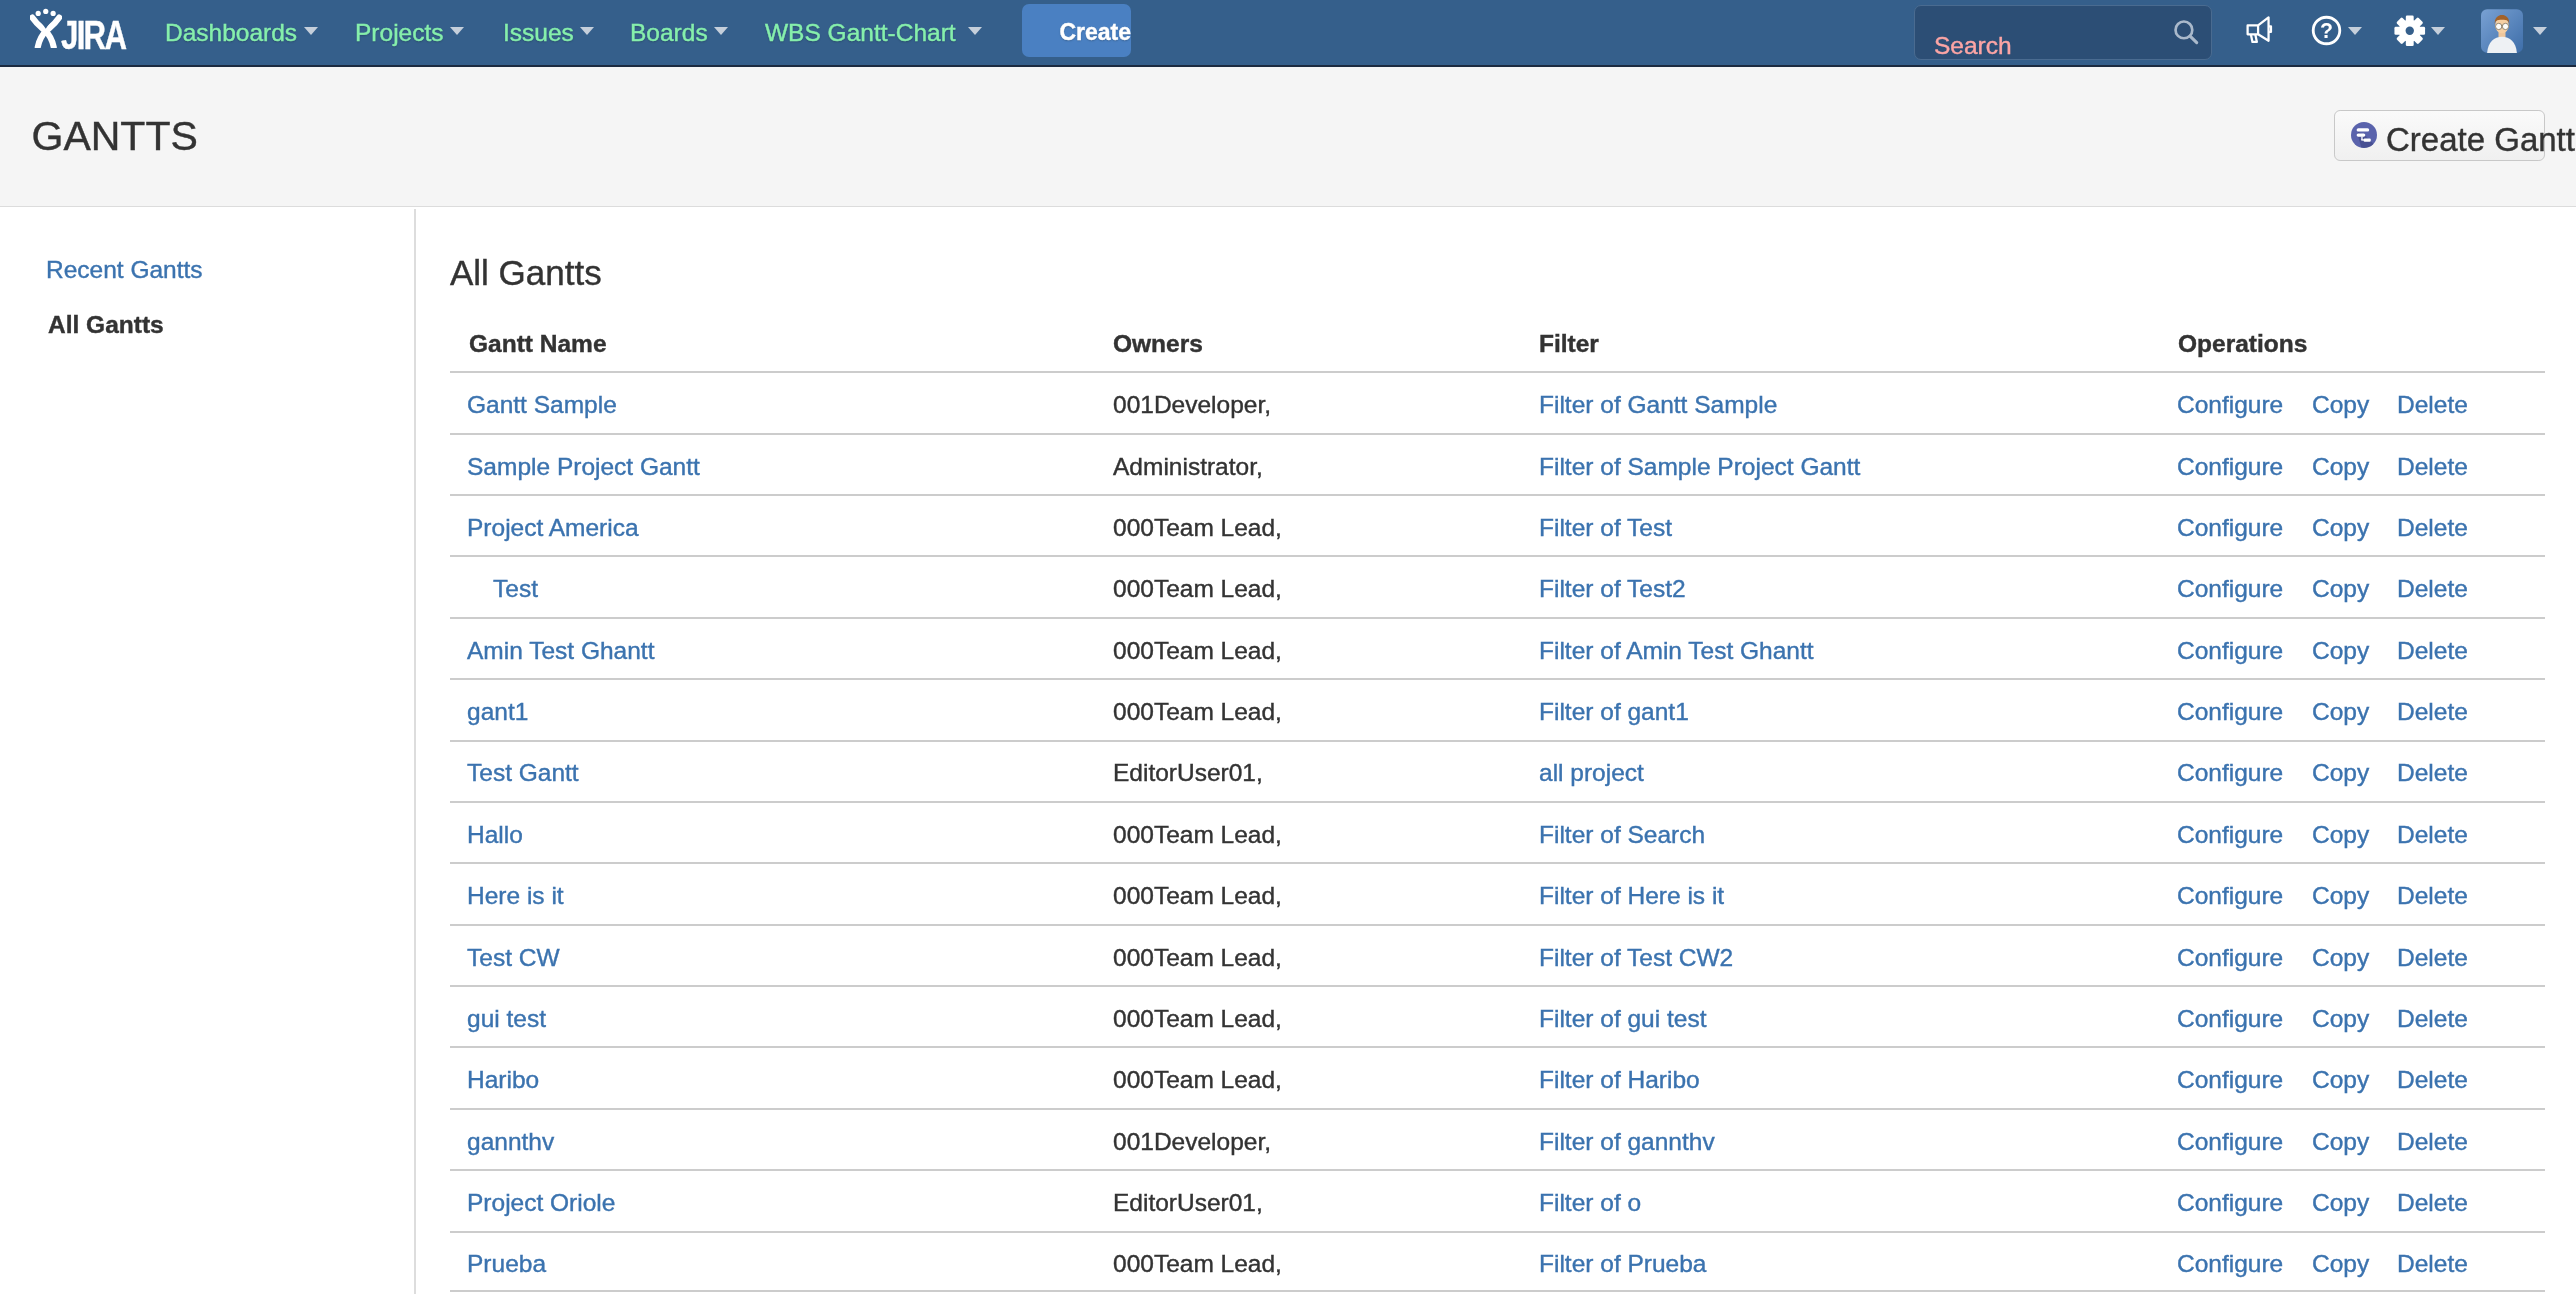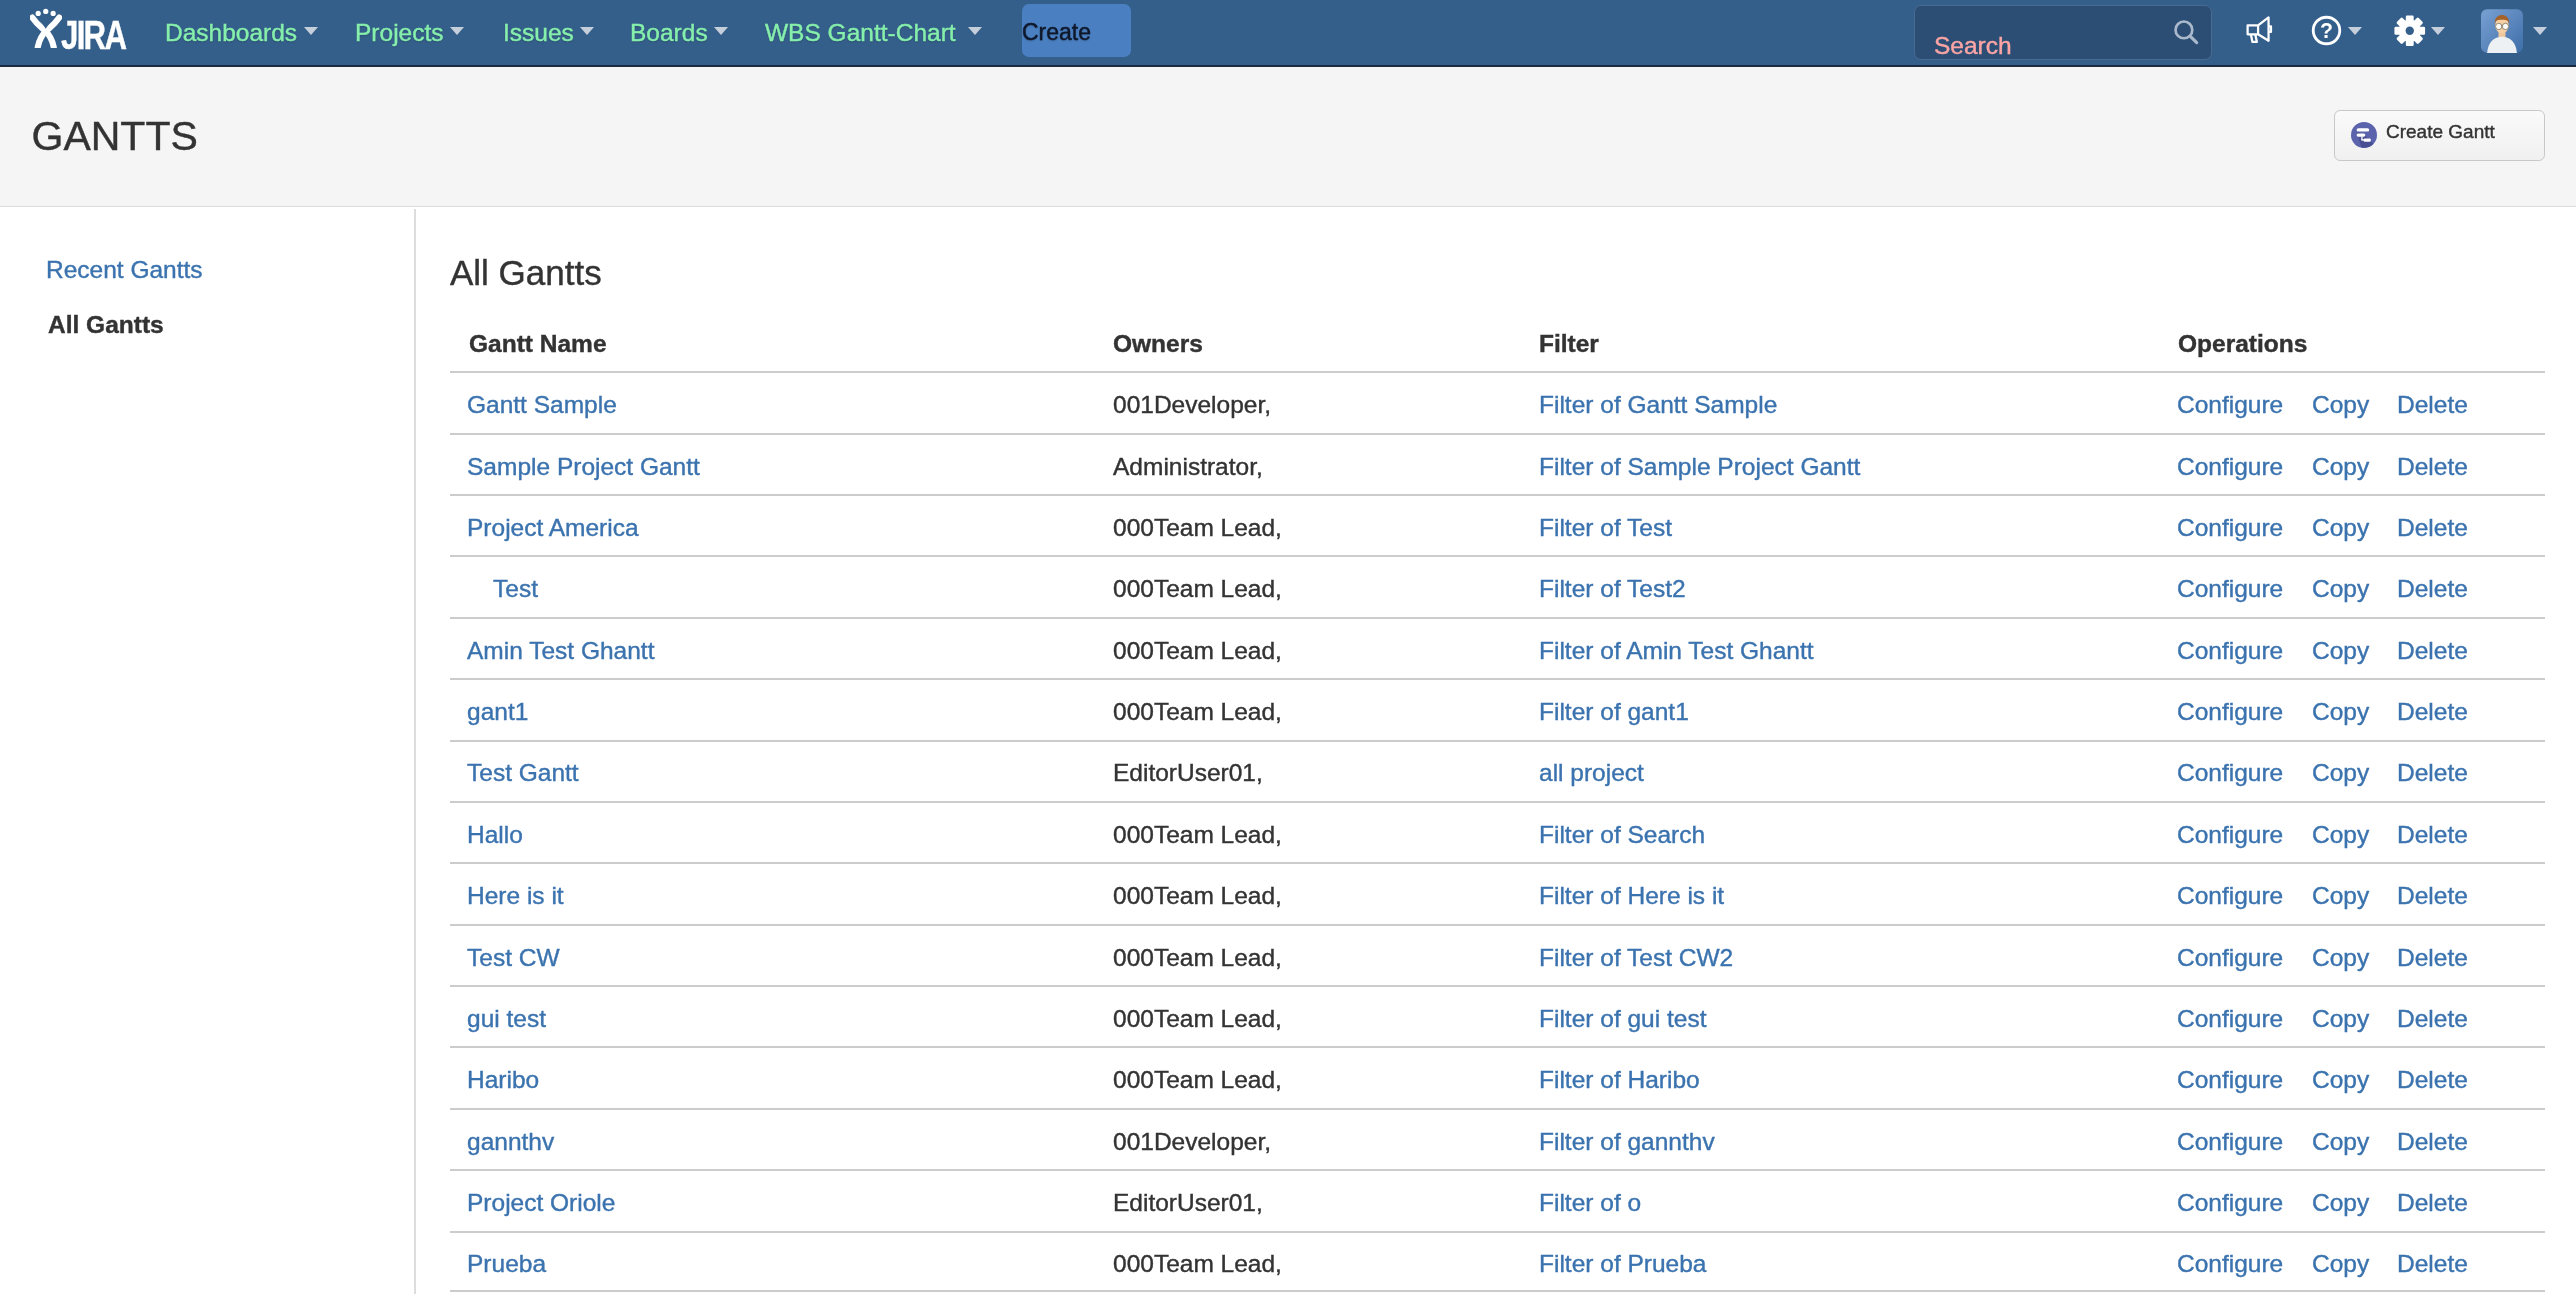--- a/index.html
+++ b/index.html
@@ -2,27 +2,27 @@
 <html style="font-size:14px"><head><meta charset="utf-8"><title>GANTTS</title><style>
 *{margin:0;padding:0;box-sizing:border-box}
 html,body{width:2576px;height:1294px;background:#fff;font-family:"Liberation Sans",sans-serif;overflow:hidden}
 #page{position:relative;width:2576px;height:1294px}
 .abs,#page span,#page div.hl{position:absolute}
 span{position:absolute;white-space:nowrap;line-height:1.15;-webkit-text-stroke:0.4px currentColor}
 #hdr{position:absolute;left:0;top:0;width:2576px;height:67px;background:#355f8b;border-bottom:2.6px solid #1c2b40}
 .nv{font-size:24.5px;color:#86efac;top:19px;text-shadow:0 1.3px 1.8px rgba(0,0,0,.25)}
 .tri{position:absolute;width:0;height:0;border-left:7.9px solid transparent;border-right:7.9px solid transparent;border-top:8.8px solid #c5cfdb;top:27px}
 #crbtn{position:absolute;left:1022px;top:3.5px;width:109px;height:53px;background:#4a80c2;border-radius:7px}
-#crbtn span{position:absolute;left:0;top:2.2px;width:109px;height:53px;line-height:53px;text-align:left;font-size:23px;font-weight:normal;color:#0f172a;text-shadow:0 1.3px 1.8px rgba(0,0,0,.25)}
+#crbtn span{position:absolute;left:0;top:2.2px;width:109px;height:53px;line-height:53px;text-align:right;font-size:23px;font-weight:bold;color:#ffffff;text-shadow:0 1.3px 1.8px rgba(0,0,0,.25)}
 #search{position:absolute;left:1914px;top:5.3px;width:298px;height:55px;background:#2c4e75;border:1.8px solid #4a6b90;border-radius:7px}
 #search span{position:absolute;left:19px;top:26px;font-size:24.5px;color:#fca5a5}
 #band{position:absolute;left:0;top:67px;width:2576px;height:140px;background:#f5f5f5;border-bottom:1.8px solid #dcdcdc}
 #h1{position:absolute;left:31.5px;top:46px;font-size:41px;color:#333}
 #cgbtn{position:absolute;left:2334px;top:43px;width:211px;height:51px;background:linear-gradient(#fafafa,#f0f0f0);border:1.8px solid #c8c8c8;border-radius:6.1px}
-#cgbtn .lbl{position:absolute;left:51px;top:10px;font-size:19px;color:#333}
+#cgbtn .lbl{position:absolute;left:51px;top:10px;font-size:33px;color:#333}
 #vline{position:absolute;left:414px;top:209px;width:1.8px;height:1085px;background:#ddd}
 #sb1{left:46px;top:256px;font-size:24.5px}
 #sb2{left:48px;top:311px;font-size:24.5px;font-weight:bold;color:#333}
 #h2{left:450px;top:253px;font-size:35px;color:#333}
 .th{font-size:24.5px;font-weight:bold;color:#333;top:330px}
 .hl{left:450px;width:2095px;height:1.8px;background:#ccc}
 .lk{font-size:24.5px;color:#3b73af}
 .tx{font-size:24.5px;color:#333}
 </style></head><body>
 <div id="page">

